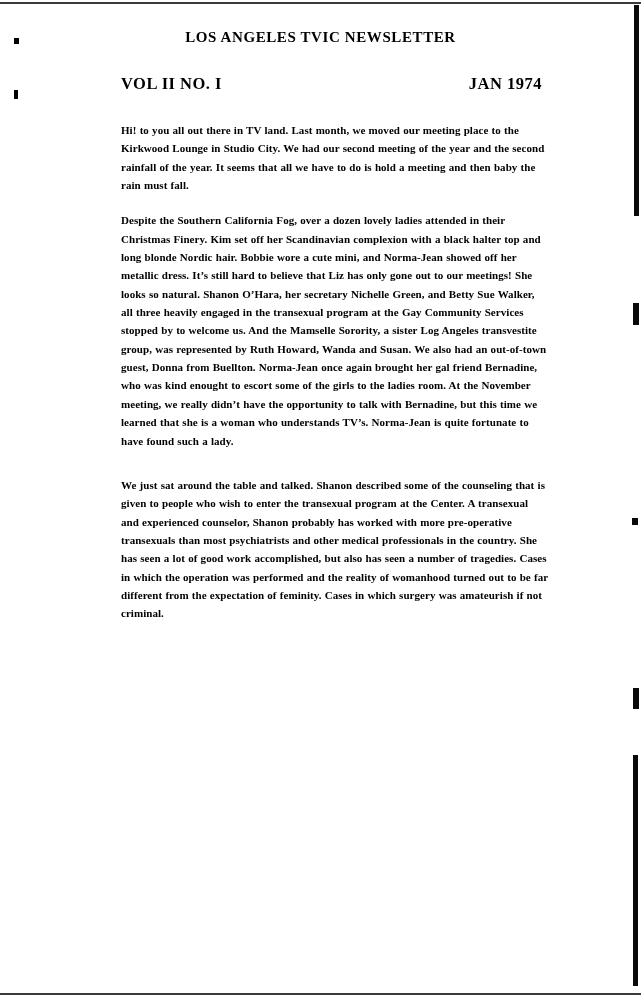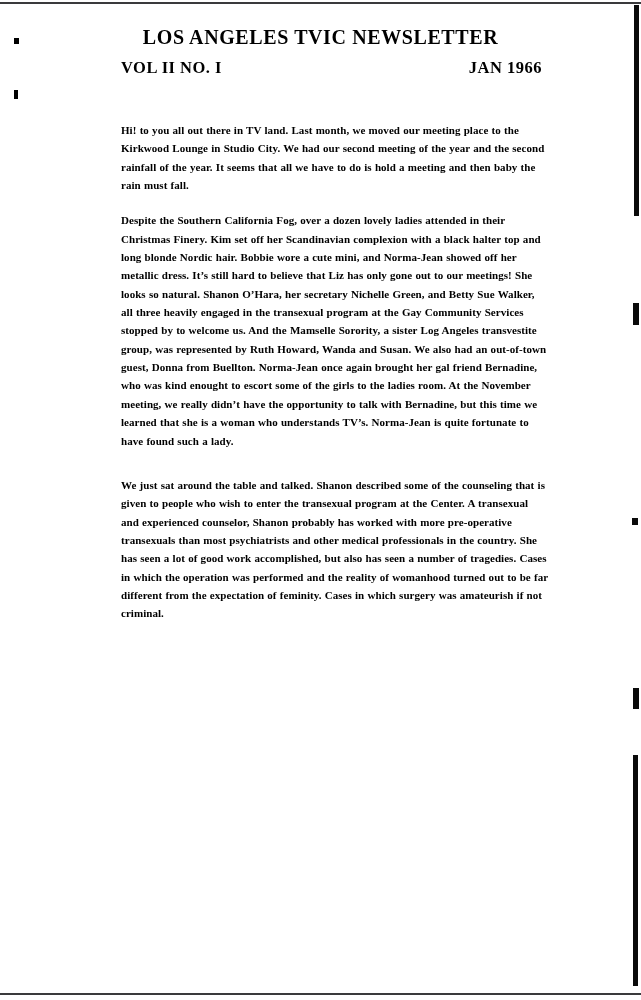--- a/index.html
+++ b/index.html
@@ -53,30 +53,30 @@
   
   #masthead {
     position: absolute;
     left: 0;
     top: 27px;
     width: 641px;
     text-align: center;
   }
   #masthead .title {
     font-weight: bold;
-    font-size: 20px;
+    font-size: 15px;
     letter-spacing: 0.6px;
     line-height: 20px;
     white-space: nowrap;
   }
 
   #issue-line {
     position: absolute;
     left: 121px;
-    top: 58px;
+    top: 74px;
     width: 421px;
     display: flex;
     justify-content: space-between;
     align-items: baseline;
     gap: 8px;
   }
   #issue-line .vol,
   #issue-line .date {
     font-weight: bold;
     font-size: 16.5px;
@@ -120,21 +120,21 @@
       <div class="scan-bar" style="left: 633px; top: 688px; width: 6px; height: 21px; background: rgb(10, 10, 10);"></div>
       <div class="scan-bar" style="left: 633px; top: 755px; width: 5px; height: 231px; background: rgb(10, 10, 10);"></div>
     </div>
 
   <div id="masthead">
     <div class="title">LOS ANGELES TVIC NEWSLETTER</div>
   </div>
 
   <div id="issue-line">
     <span class="vol">VOL II NO. I</span>
-    <span class="date">JAN 1966</span>
+    <span class="date">JAN 1974</span>
   </div>
 
   <div id="article">
     <p>Hi! to you all out there in TV land.  Last month, we moved our meeting place to the Kirkwood Lounge in Studio City.  We had our second meeting of the year and the second rainfall of the year.  It seems that all we have to do is hold a meeting and then baby the rain must fall.</p>
     <p>Despite the Southern California Fog, over a dozen lovely ladies attended in their Christmas Finery.  Kim set off her Scandinavian complexion with a black halter top and long blonde Nordic hair.  Bobbie wore a cute mini, and Norma-Jean showed off her metallic dress.  It’s still hard to believe that Liz has only gone out to our meetings!  She looks so natural.  Shanon O’Hara, her secretary Nichelle Green, and Betty Sue Walker, all three heavily engaged in the transexual program at the Gay Community Services stopped by to welcome us.  And the Mamselle Sorority, a sister Log Angeles transvestite group, was represented by Ruth Howard, Wanda and Susan.  We also had an out-of-town guest, Donna from Buellton.  Norma-Jean once again brought her gal friend Bernadine, who was kind enought to escort some of the girls to the ladies room.  At the November meeting, we really didn’t have the opportunity to talk with Bernadine, but this time we learned that she is a woman who understands TV’s.  Norma-Jean is quite fortunate to have found such a lady.</p>
     <p>We just sat around the table and talked.  Shanon described some of the counseling that is given to people who wish to enter the transexual program at the Center.  A transexual and experienced counselor, Shanon probably has worked with more pre-operative transexuals than most psychiatrists and other medical professionals in the country.  She has seen a lot of good work accomplished, but also has seen a number of tragedies.  Cases in which the operation was performed and the reality of womanhood turned out to be far different from the expectation of feminity.  Cases in which surgery was amateurish if not criminal.</p>
   </div>
 
 </div>
 

